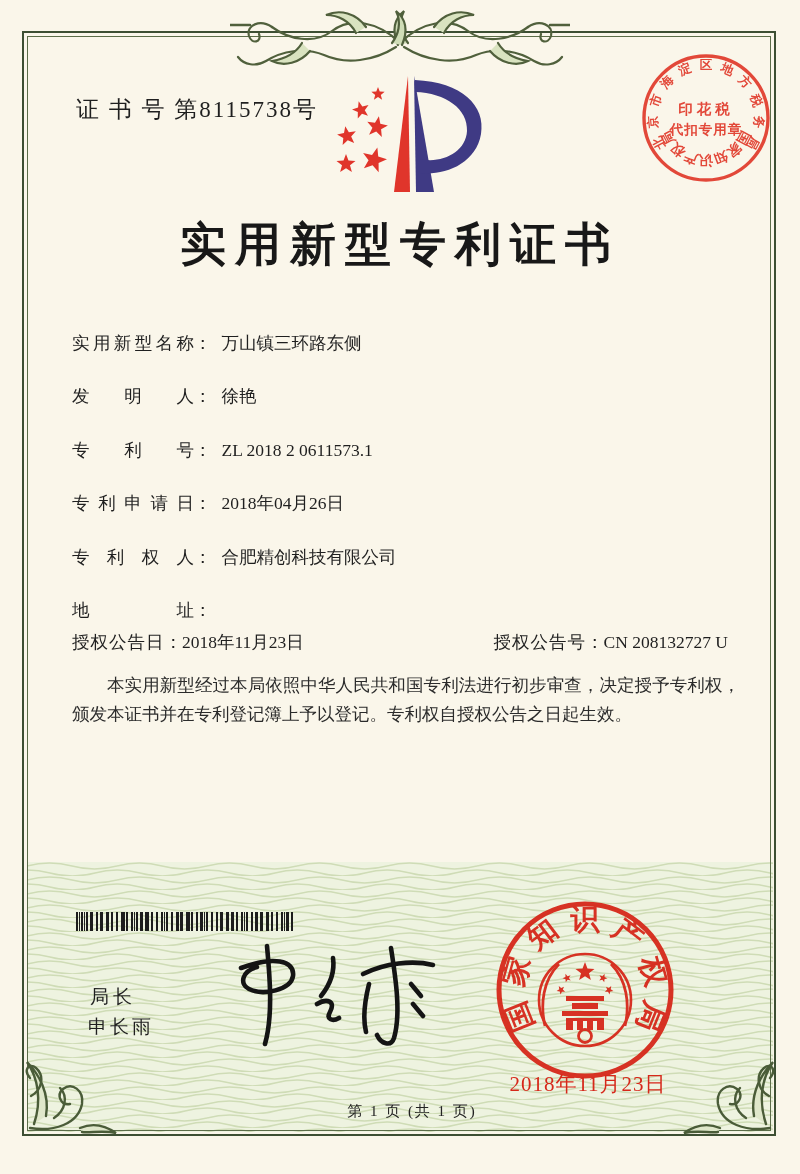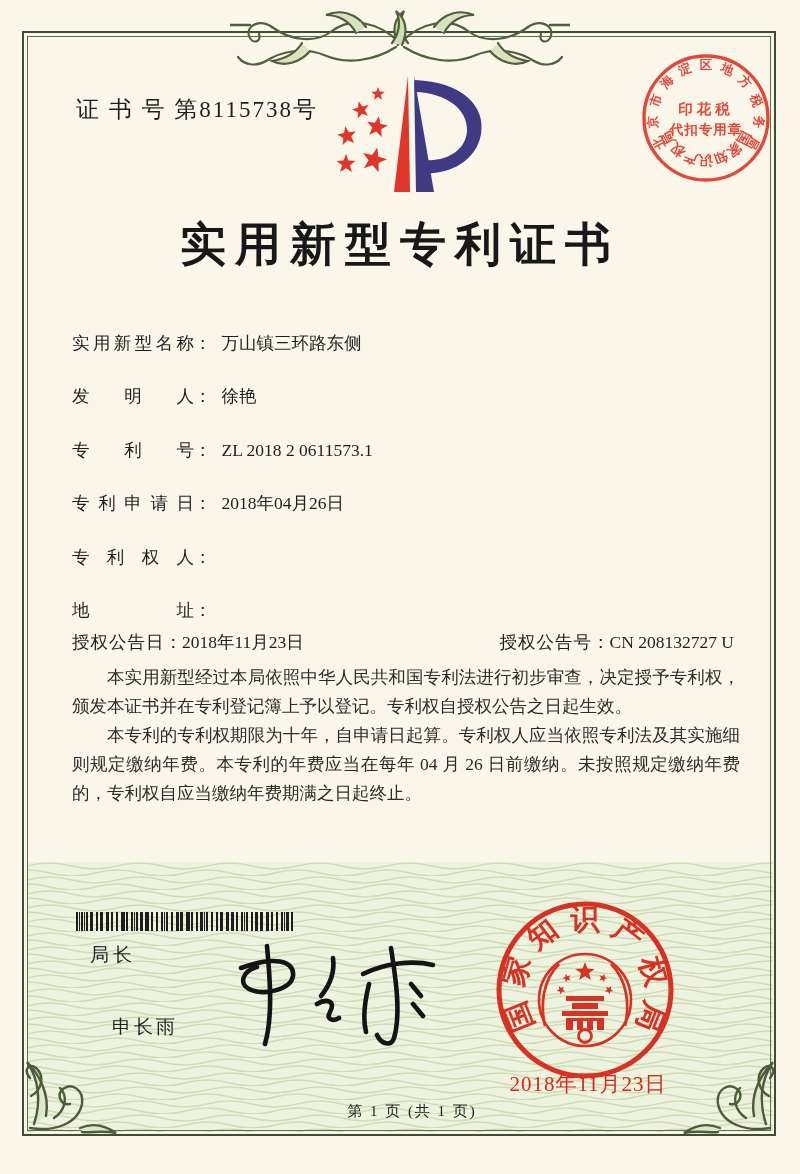--- a/index.html
+++ b/index.html
@@ -31,35 +31,35 @@
   
   .content{position:absolute;left:72px;top:331px;width:668px;font-size:17.5px;}
   .frow{display:flex;align-items:center;margin-bottom:28px;line-height:1.45;}
   .flabel{display:inline-block;width:122px;text-align:justify;text-align-last:justify;white-space:nowrap;}
   .fcolon{display:inline-block;margin-right:10px;}
   .fvalue{display:inline-block;}
   .frow.addr{margin-bottom:7px;}
   .frow.addr .fvalue{width:436px;line-height:1.55;}
   .grant-row{display:flex;font-size:17.5px;margin-top:0;}
   .grant-left{white-space:nowrap;}
-  .grant-right{margin-left:auto;margin-right:6px;white-space:nowrap;}
+  .grant-right{margin-left:auto;margin-right:12px;white-space:nowrap;}
   .glabel{letter-spacing:1px;}
   
-  .paras{margin-top:9px;font-size:17.5px;line-height:1.66;text-align:justify;color:#2b2b2b;}
+  .paras{margin-top:17px;font-size:17.5px;line-height:1.66;text-align:justify;color:#2b2b2b;}
   .paras p{margin:0;text-indent:2em;}
   
   .barcode{
     position:absolute;left:76px;top:912px;width:220px;height:19px;
     background:
       repeating-linear-gradient(90deg,#1d1d1d 0 2px,rgba(0,0,0,0) 2px 5px),
       repeating-linear-gradient(90deg,#1d1d1d 0 1px,rgba(0,0,0,0) 1px 8px),
       repeating-linear-gradient(90deg,rgba(0,0,0,0) 0 3px,#1d1d1d 3px 4px,rgba(0,0,0,0) 4px 11px);
   }
-  .sign-title{position:absolute;left:90px;top:942px;font-size:19px;letter-spacing:4px;font-family:Liberation Mono, monospace;}
-  .sign-name{position:absolute;left:88px;top:1014px;font-size:19px;letter-spacing:3px;margin-left:24px;}
+  .sign-title{position:absolute;left:90px;top:984px;font-size:19px;letter-spacing:4px;font-family:Liberation Mono, monospace;}
+  .sign-name{position:absolute;left:88px;top:1014px;font-size:19px;letter-spacing:3px;}
   .autograph{position:absolute;left:215px;top:938px;width:235px;height:115px;}
   .seal{position:absolute;left:479px;top:884px;width:212px;height:212px;}
   .seal-date{
     position:absolute;left:498px;top:1070px;width:180px;text-align:center;
     font-size:21px;color:#d6281a;letter-spacing:1px;white-space:nowrap;
   }
   .footer{
     position:absolute;left:0;top:1102px;width:100%;text-align:center;
     font-size:15px;letter-spacing:2px;color:#222;padding-left:12px;
   }
@@ -183,35 +183,35 @@
 
     <div class="frow">
       <span class="flabel">专利申请日</span>
         <span class="fcolon">：</span>
         <span class="fvalue">2018年04月26日</span>
     </div>
 
     <div class="frow">
       <span class="flabel">专利权人</span>
         <span class="fcolon">：</span>
+        <span class="fvalue">合肥精创科技有限公司</span>
     </div>
 
     <div class="frow addr">
       <span class="flabel">地址</span>
         <span class="fcolon">：</span>
     </div>
 
     <div class="grant-row">
       <span class="grant-left"><span class="glabel">授权公告日</span><span>：</span><span>2018年11月23日</span></span>
       <span class="grant-right"><span class="glabel">授权公告号</span><span>：</span><span>CN 208132727 U</span></span>
     </div>
 
     <div class="paras">
       <p>本实用新型经过本局依照中华人民共和国专利法进行初步审查，决定授予专利权，颁发本证书并在专利登记簿上予以登记。专利权自授权公告之日起生效。</p>
-      <p>本专利的专利权期限为十年，自申请日起算。专利权人应当依照专利法及其实施细则规定缴纳年费。本专利的年费应当在每年 04 月 26 日前缴纳。未按照规定缴纳年费的，专利权自应当缴纳年费期满之日起终止。</p>
     </div>
   </div>
 
   <div class="barcode"></div>
 
   <div class="sign-title">局长</div>
   <div class="sign-name">申长雨</div>
 
   <svg class="autograph" viewBox="0 0 235 115">
     <g fill="none" stroke="#141414" stroke-width="4.6" stroke-linecap="round" stroke-linejoin="round">

